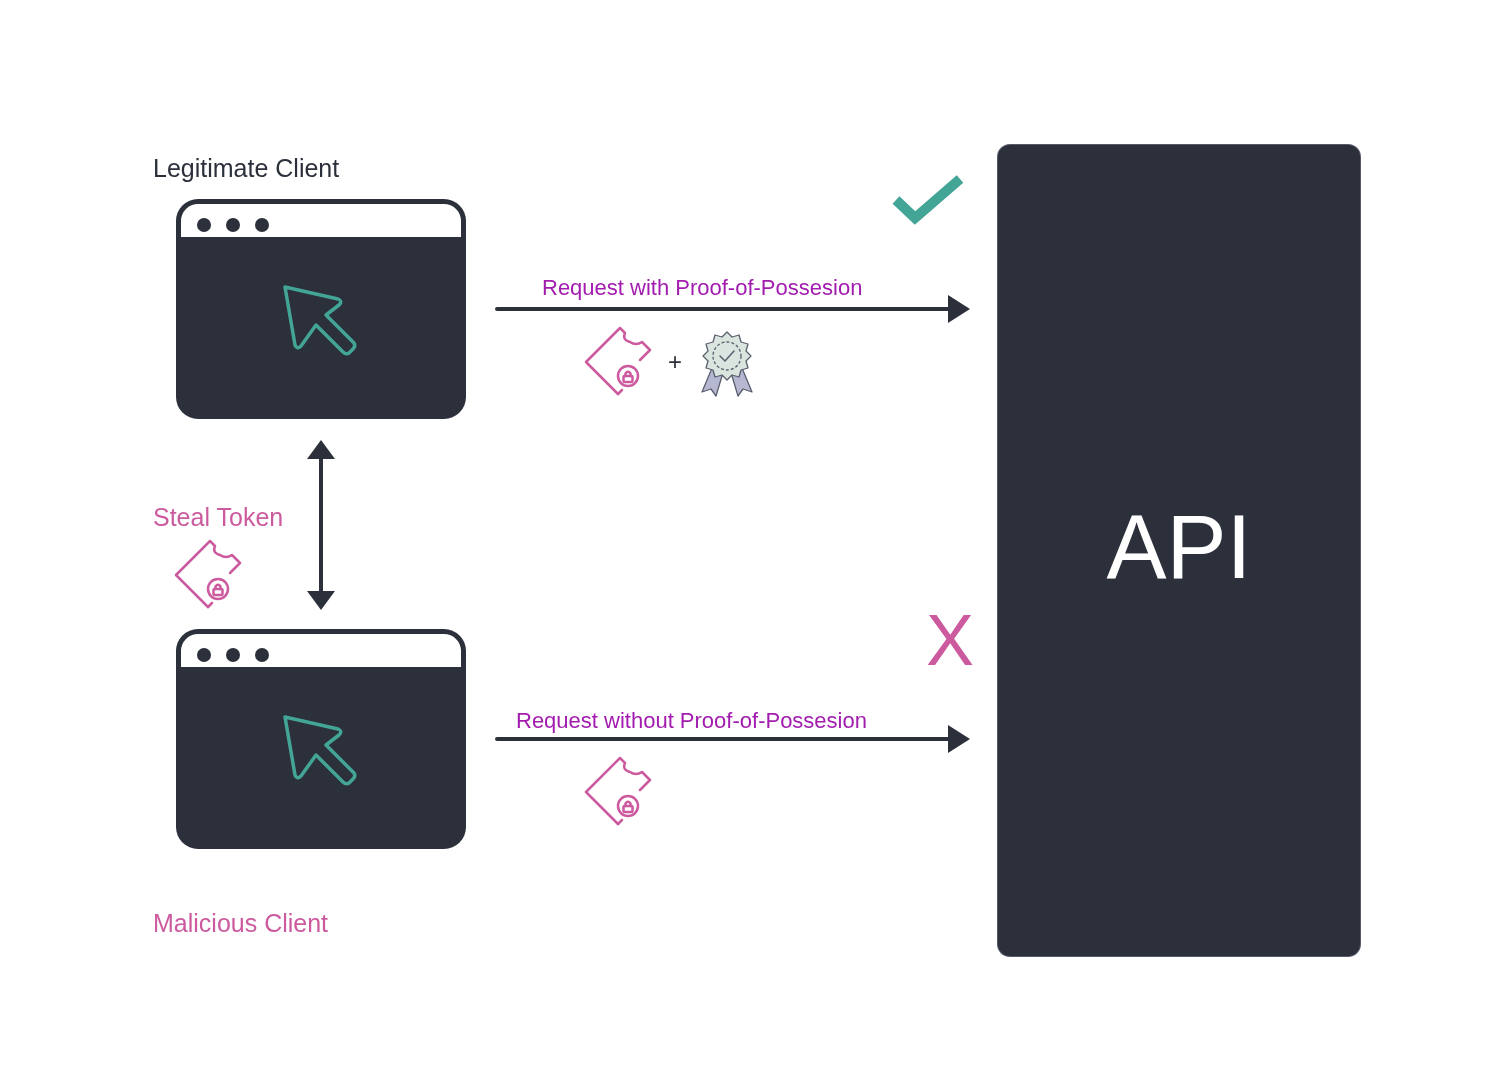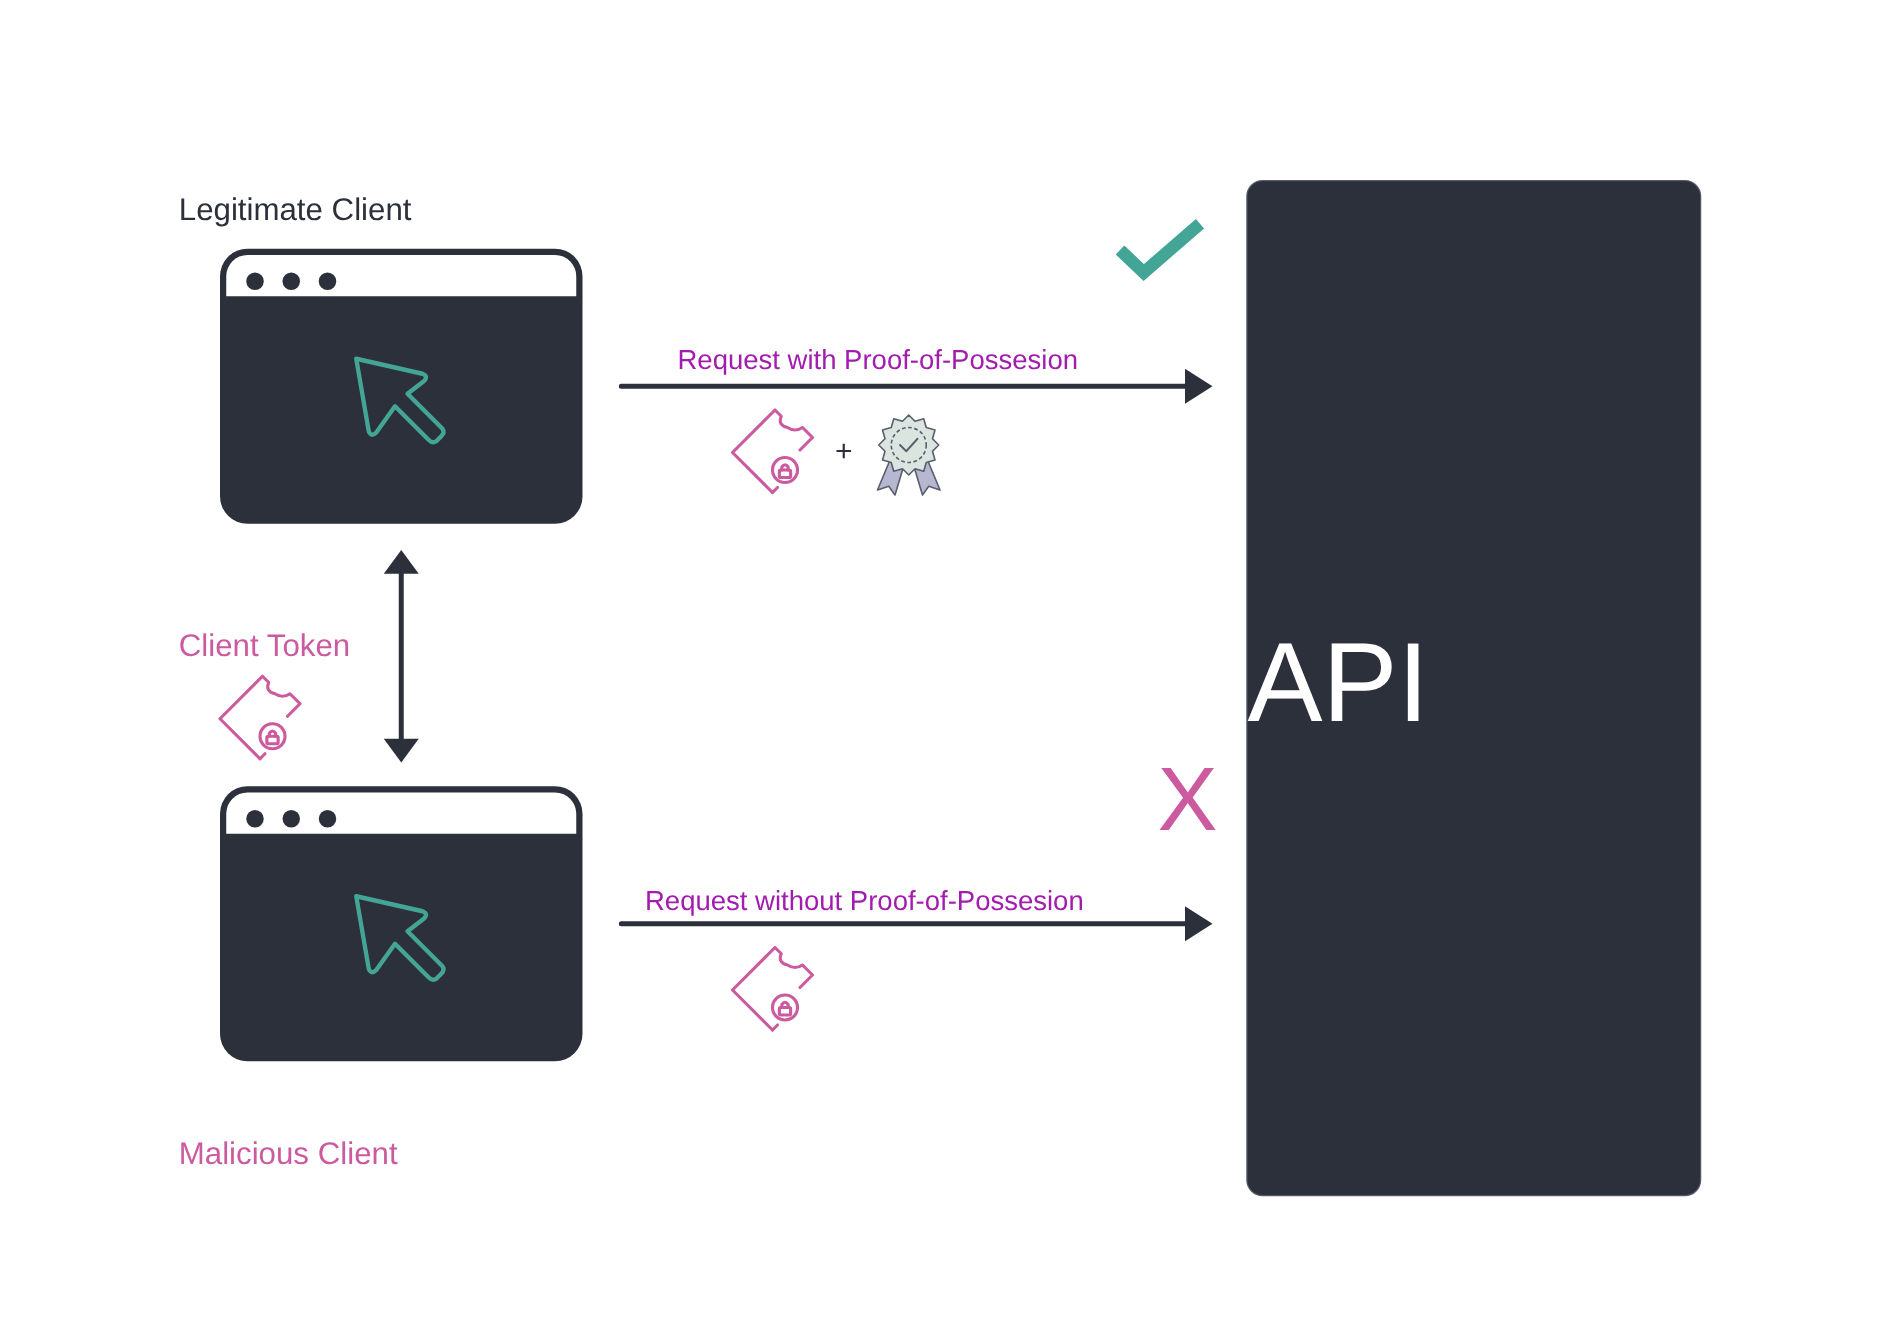--- a/index.html
+++ b/index.html
@@ -1,29 +1,29 @@
 <!DOCTYPE html>
 <html><head>
 <meta charset="utf-8">
 <style>
   html, body { margin: 0; padding: 0; background: #ffffff; }
   body { width: 1502px; height: 1070px; position: relative; overflow: hidden;
          font-family: "Liberation Sans", sans-serif; }
   .abs { position: absolute; }
-  .label { font-size: 25px; color: #2c303b; white-space: nowrap; }
+  .label { font-size: 25px; color: #2c303b; white-space: nowrap; margin-left: 10px; }
   .label.pink { color: #cc5a9e; }
   .arrow-label { font-size: 22px; color: #a21caf; white-space: nowrap; }
   .browser { width: 290px; height: 220px; background: #2c303b; border-radius: 22px; }
   .browser .bar { position: absolute; left: 5px; top: 5px; right: 5px; height: 33px;
                   background: #ffffff; border-radius: 17px 17px 0 0; }
   .browser .dot { position: absolute; top: 14px; width: 14px; height: 14px;
                   border-radius: 50%; background: #2c303b; }
   .api-box { left: 998px; top: 145px; width: 362px; height: 811px; background: #2c303b;
              border-radius: 12px; box-shadow: 0 0 0 1px #55596a; }
-  .api-text { left: 998px; top: 492px; width: 362px; text-align: left;
+  .api-text { left: 998px; top: 492px; width: 362px; text-align: center;
               font-size: 90px; color: #ffffff; line-height: 110px; }
   .plus { font-size: 24px; color: #2c303b; }
   .x-mark { font-size: 72px; color: #cc5a9e; line-height: 72px; }
 </style>
 </head>
 <body>
 
 <div class="abs label" style="left:143px; top:154px;">Legitimate Client</div>
 
 <div class="abs browser" style="left:176px; top:199px;">
@@ -36,21 +36,21 @@
     <path d="M9 8 L62 20 Q67 22 63 26 L50 36 L78 64 Q80 67 77 70 L73 74 Q70 76 67 73 L40 46 L25 67 Q21 71 19 66 Z" fill="none" stroke="#43a596" stroke-width="3.5" stroke-linejoin="round"></path>
   </svg>
 </div>
 
 <svg class="abs" style="left:303px; top:437px;" width="36" height="176" viewBox="0 0 36 176">
   <line x1="18" y1="20" x2="18" y2="156" stroke="#2c303b" stroke-width="4"></line>
   <polygon points="4,22 18,3 32,22" fill="#2c303b"></polygon>
   <polygon points="4,154 18,173 32,154" fill="#2c303b"></polygon>
 </svg>
 
-<div class="abs label pink" style="left:143px; top:503px;">Client Token</div>
+<div class="abs label pink" style="left:143px; top:503px;">Steal Token</div>
 <svg class="abs" style="left:170px; top:535px;" width="80" height="75" viewBox="0 0 80 75">
   <g fill="none" stroke="#cc5a9e" stroke-width="2.5" stroke-linejoin="round" stroke-linecap="round">
     <path d="M38 72 L6 40 L40 6 L45 11 Q42 18 50 20 Q56 24 62 20 L70 28 L60 38"></path>
     <path d="M38 72 L42 68"></path>
     <circle cx="48" cy="54" r="10"></circle>
     <rect x="43.5" y="54" width="9" height="6" rx="1"></rect>
     <path d="M45.5 54 V51.5 Q48 48 50.5 51.5 V54"></path>
   </g>
 </svg>
 

